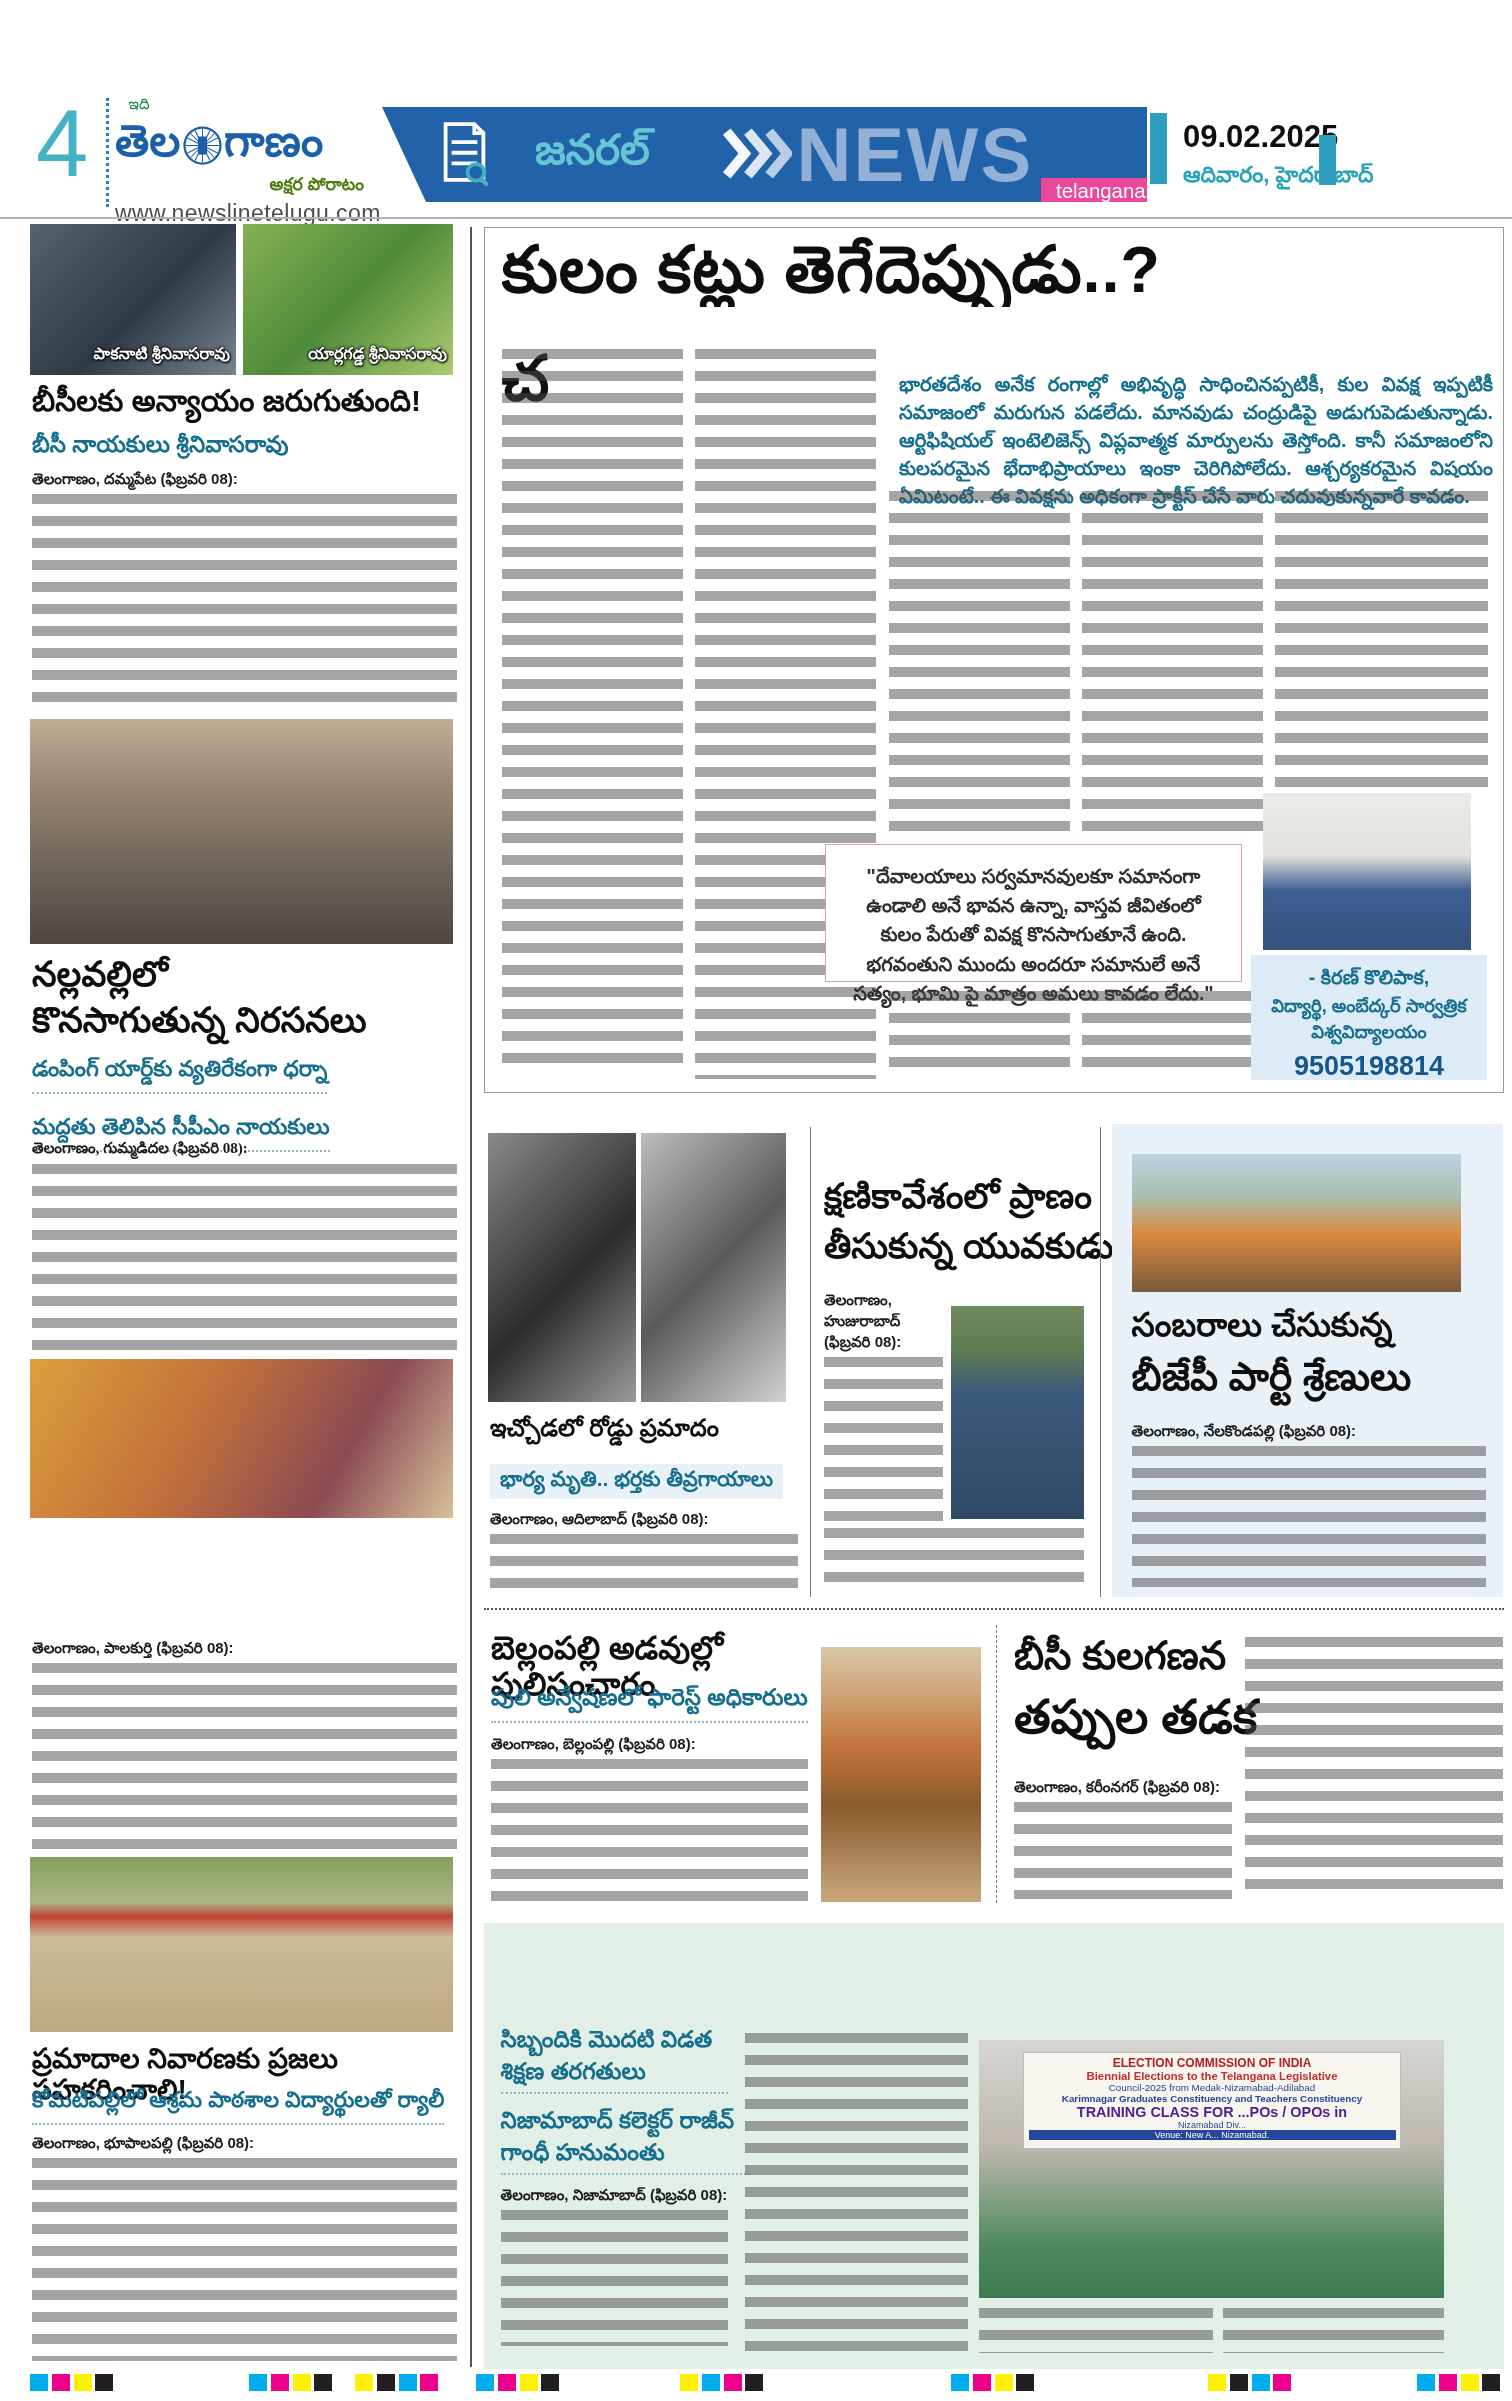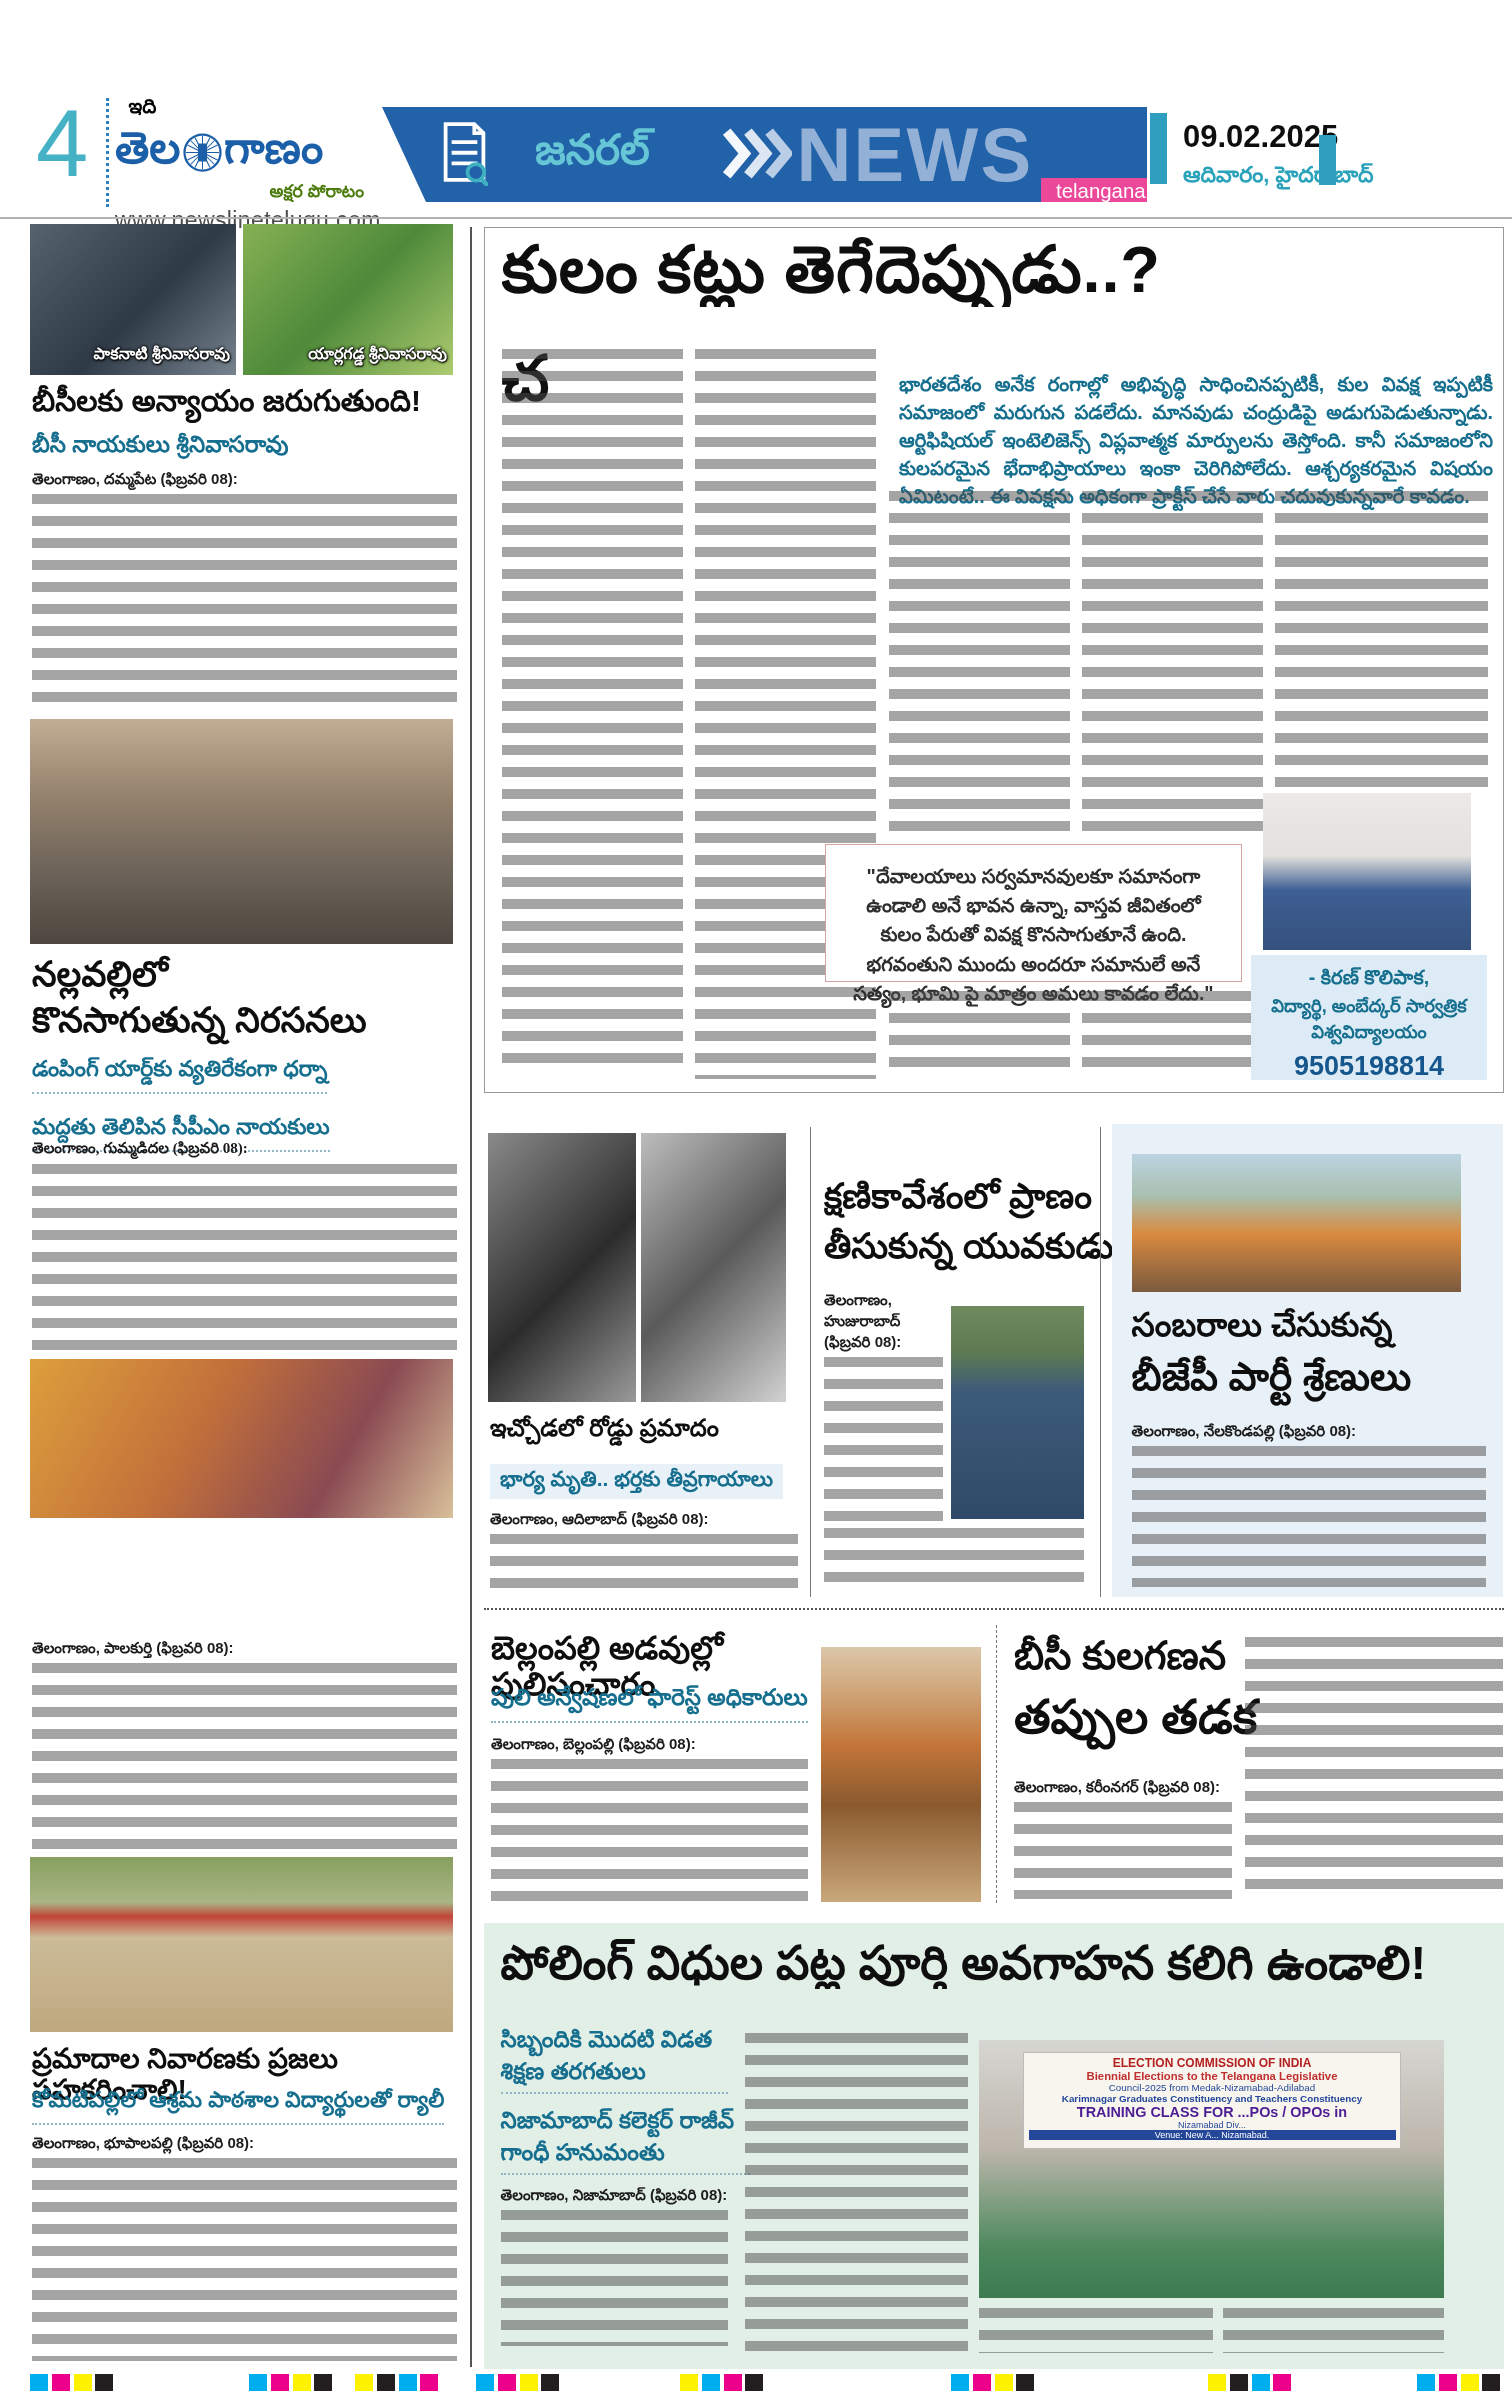--- a/index.html
+++ b/index.html
@@ -30,21 +30,21 @@
 </style>
 </head>
 <body>
 
 <div class="page">
 
   <div class="abs" style="left:36px;top:97px;font-size:94px;color:#45b1c5;line-height:1;">4</div>
   <div class="abs" style="left:106px;top:98px;height:109px;border-left:3px dotted #2d7fbf;"></div>
 
   <div class="abs" style="left:115px;top:95px;width:249px;">
-    <div style="font-size:20px;color:#000000;font-weight:bold;margin-left:13.6px;">ఇది</div>
+    <div style="font-size:15px;color:#15803d;font-weight:normal;margin-left:13.6px;">ఇది</div>
     <div style="display:flex;align-items:center;">
       <span style="font-size:44px;font-weight:bold;color:#1c5fa9;">తెల</span>
       <span style="display:inline-block;margin:0 2.3px;">
         <svg width="39" height="39" viewBox="0 0 52 52">
           <circle cx="26" cy="26" r="24" fill="#fff" stroke="#1c5fa9" stroke-width="3"></circle>
           <g stroke="#1c5fa9" stroke-width="1.4">
             <line x1="26" y1="4" x2="26" y2="48"></line>
               <line x1="4" y1="26" x2="48" y2="26"></line>
             <line x1="10" y1="10" x2="42" y2="42"></line>
               <line x1="42" y1="10" x2="10" y2="42"></line>
@@ -224,21 +224,20 @@
 
   <div class="abs hl" style="left:1014px;top:1634px;font-size:39px;">బీసీ కులగణన</div>
   <div class="abs hl" style="left:1014px;top:1691px;font-size:47px;">తప్పుల తడక</div>
   <div class="abs" style="left:1014px;top:1776px;width:218px;">
     <span class="dl">తెలంగాణం, కరీంనగర్ (ఫిబ్రవరి 08):</span>
     <div class="greek" style="height:97px;"></div>
   </div>
   <div class="abs greek" style="left:1245px;top:1637px;width:258px;height:263px;"></div>
 
   <div class="abs" style="left:484px;top:1923px;width:1020px;height:446px;background:#e2efe7;">
-    <div class="abs hl" style="left:16.6px;top:13.6px;width:990px;font-size:47px;white-space:nowrap;overflow:hidden;">పోలింగ్ విధుల పట్ల పూర్తి అవగాహన కలిగి ఉండాలి!</div>
     <div class="abs" style="left:16.6px;top:100px;width:227px;">
       <span class="sub dotu" style="font-size:23px;line-height:32px;">సిబ్బందికి మొదటి విడత శిక్షణ తరగతులు</span>
     </div>
     <div class="abs" style="left:16.6px;top:181px;width:249px;">
       <span class="sub dotu" style="font-size:23px;line-height:32px;">నిజామాబాద్ కలెక్టర్ రాజీవ్ గాంధీ హనుమంతు</span>
     </div>
     <div class="abs" style="left:16.6px;top:261px;width:227px;">
       <span class="dl">తెలంగాణం, నిజామాబాద్ (ఫిబ్రవరి 08):</span>
       <div class="greek" style="height:136px;"></div>
     </div>

